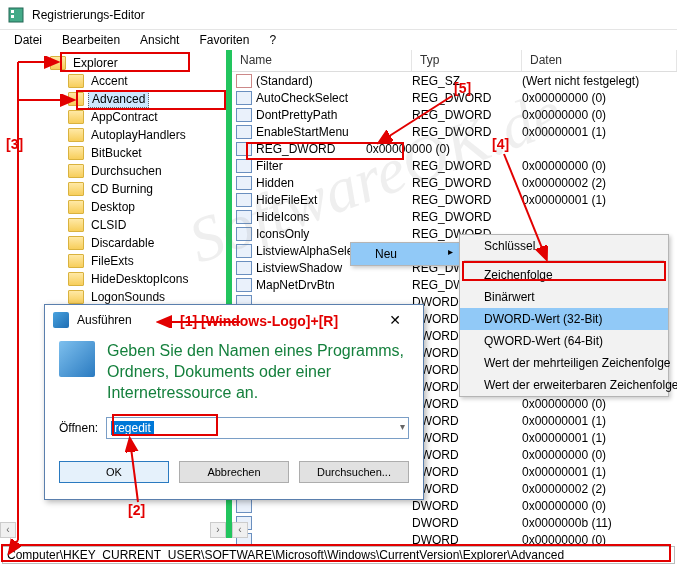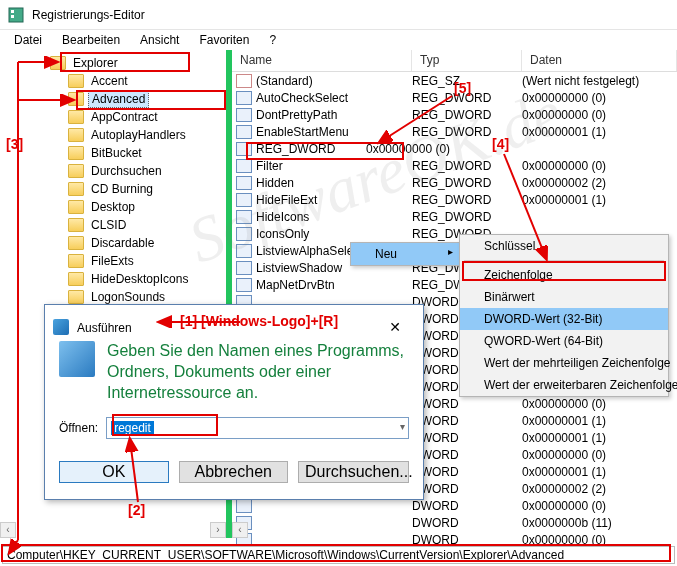--- a/index.html
+++ b/index.html
@@ -39,35 +39,35 @@
 
 .ctxmenu { position: absolute; background: #f2f2f2; border: 1px solid #b5b5b5; box-shadow: 2px 2px 4px rgba(0,0,0,.2); font-size: 12px; }
 .ctxmenu .item { padding: 4px 16px 4px 24px; white-space: nowrap; position: relative; }
 .ctxmenu .item.hl { background: #91c9f7; }
 .ctxmenu .item.arrow::after { content: "▸"; position: absolute; right: 6px; top: 3px; font-size: 10px; }
 .ctx-neu { left: 350px; top: 192px; width: 110px; }
 .ctx-sub { left: 459px; top: 184px; width: 210px; }
 .ctx-sub .sep { height: 1px; background: #ccc; margin: 3px 4px; }
 
 .rundlg { position: absolute; left: 44px; top: 304px; width: 380px; height: 196px; background: #fff; border: 1px solid #5a7fad; box-shadow: 2px 2px 6px rgba(0,0,0,.3); }
-.rundlg .dlgtitle { height: 30px; display: flex; align-items: flex-end; padding: 0 8px; background:#fff; }
+.rundlg .dlgtitle { height: 30px; display: flex; align-items: center; padding: 0 8px; background:#fff; }
 .rundlg .dlgtitle .icon { width: 16px; height: 16px; background: linear-gradient(135deg,#4aa3df,#1e6db3); border-radius: 2px; margin-right: 8px; }
 .rundlg .dlgtitle .txt { flex: 1; }
 .rundlg .dlgtitle .close { width: 40px; text-align: center; font-size: 14px; }
 .rundlg .body { padding: 6px 14px 10px 14px; }
 .rundlg .desc { display: flex; gap: 12px; }
 .rundlg .desc .bigicon { width: 36px; height: 36px; background: linear-gradient(135deg,#7ec0ee,#2a7ac0); border-radius: 2px; flex-shrink: 0; }
 .rundlg .desc .text { font-size: 16px; color: #15803d; line-height: 1.3; }
 .rundlg .openrow { display: flex; align-items: center; margin-top: 14px; }
 .rundlg .openrow label { margin-right: 8px; }
 .rundlg .openrow .combo { flex: 1; height: 22px; border: 1px solid #7a9ec6; display: flex; align-items: center; padding: 4px 4px; position: relative; }
 .rundlg .openrow .combo .val { background: #0078d7; color: #fff; padding: 0 3px; }
 .rundlg .openrow .combo .dd { position: absolute; right: 3px; top: 3px; font-size: 10px; color: #666; }
 .rundlg .btnrow { display: flex; justify-content: flex-end; gap: 10px; margin-top: 22px; }
-.rundlg .btnrow button { width: 111px; height: 22px; background: #e1e1e1; border: 1px solid #adadad; font-size: 16px; }
+.rundlg .btnrow button { width: 111px; height: 22px; background: #e1e1e1; border: 1px solid #adadad; font-size: 11px; }
 .rundlg .btnrow button.primary { border: 1px solid #2a7ac0; background: #e5f1fb; }
 
 .pathbar { position: absolute; left: 2px; bottom: 2px; right: 2px; height: 18px; border: 1px solid #bbb; padding: 1px 4px; background: #fff; font-size: 12px; white-space: nowrap; overflow: hidden; }
 
 .scrollarrow { position: absolute; width: 16px; height: 16px; background: #f0f0f0; border: 1px solid #ccc; text-align: center; font-size: 10px; line-height: 14px; color: #666; }
 
 
 .redbox { position: absolute; border: 2px solid #e20000; pointer-events: none; }
 .redtxt { position: absolute; color: #e20000; font-weight: bold; font-size: 14px; pointer-events: none; font-family: "Arial", sans-serif; }
 .redarrow { position: absolute; pointer-events: none; stroke: #e20000; fill: #e20000; }

